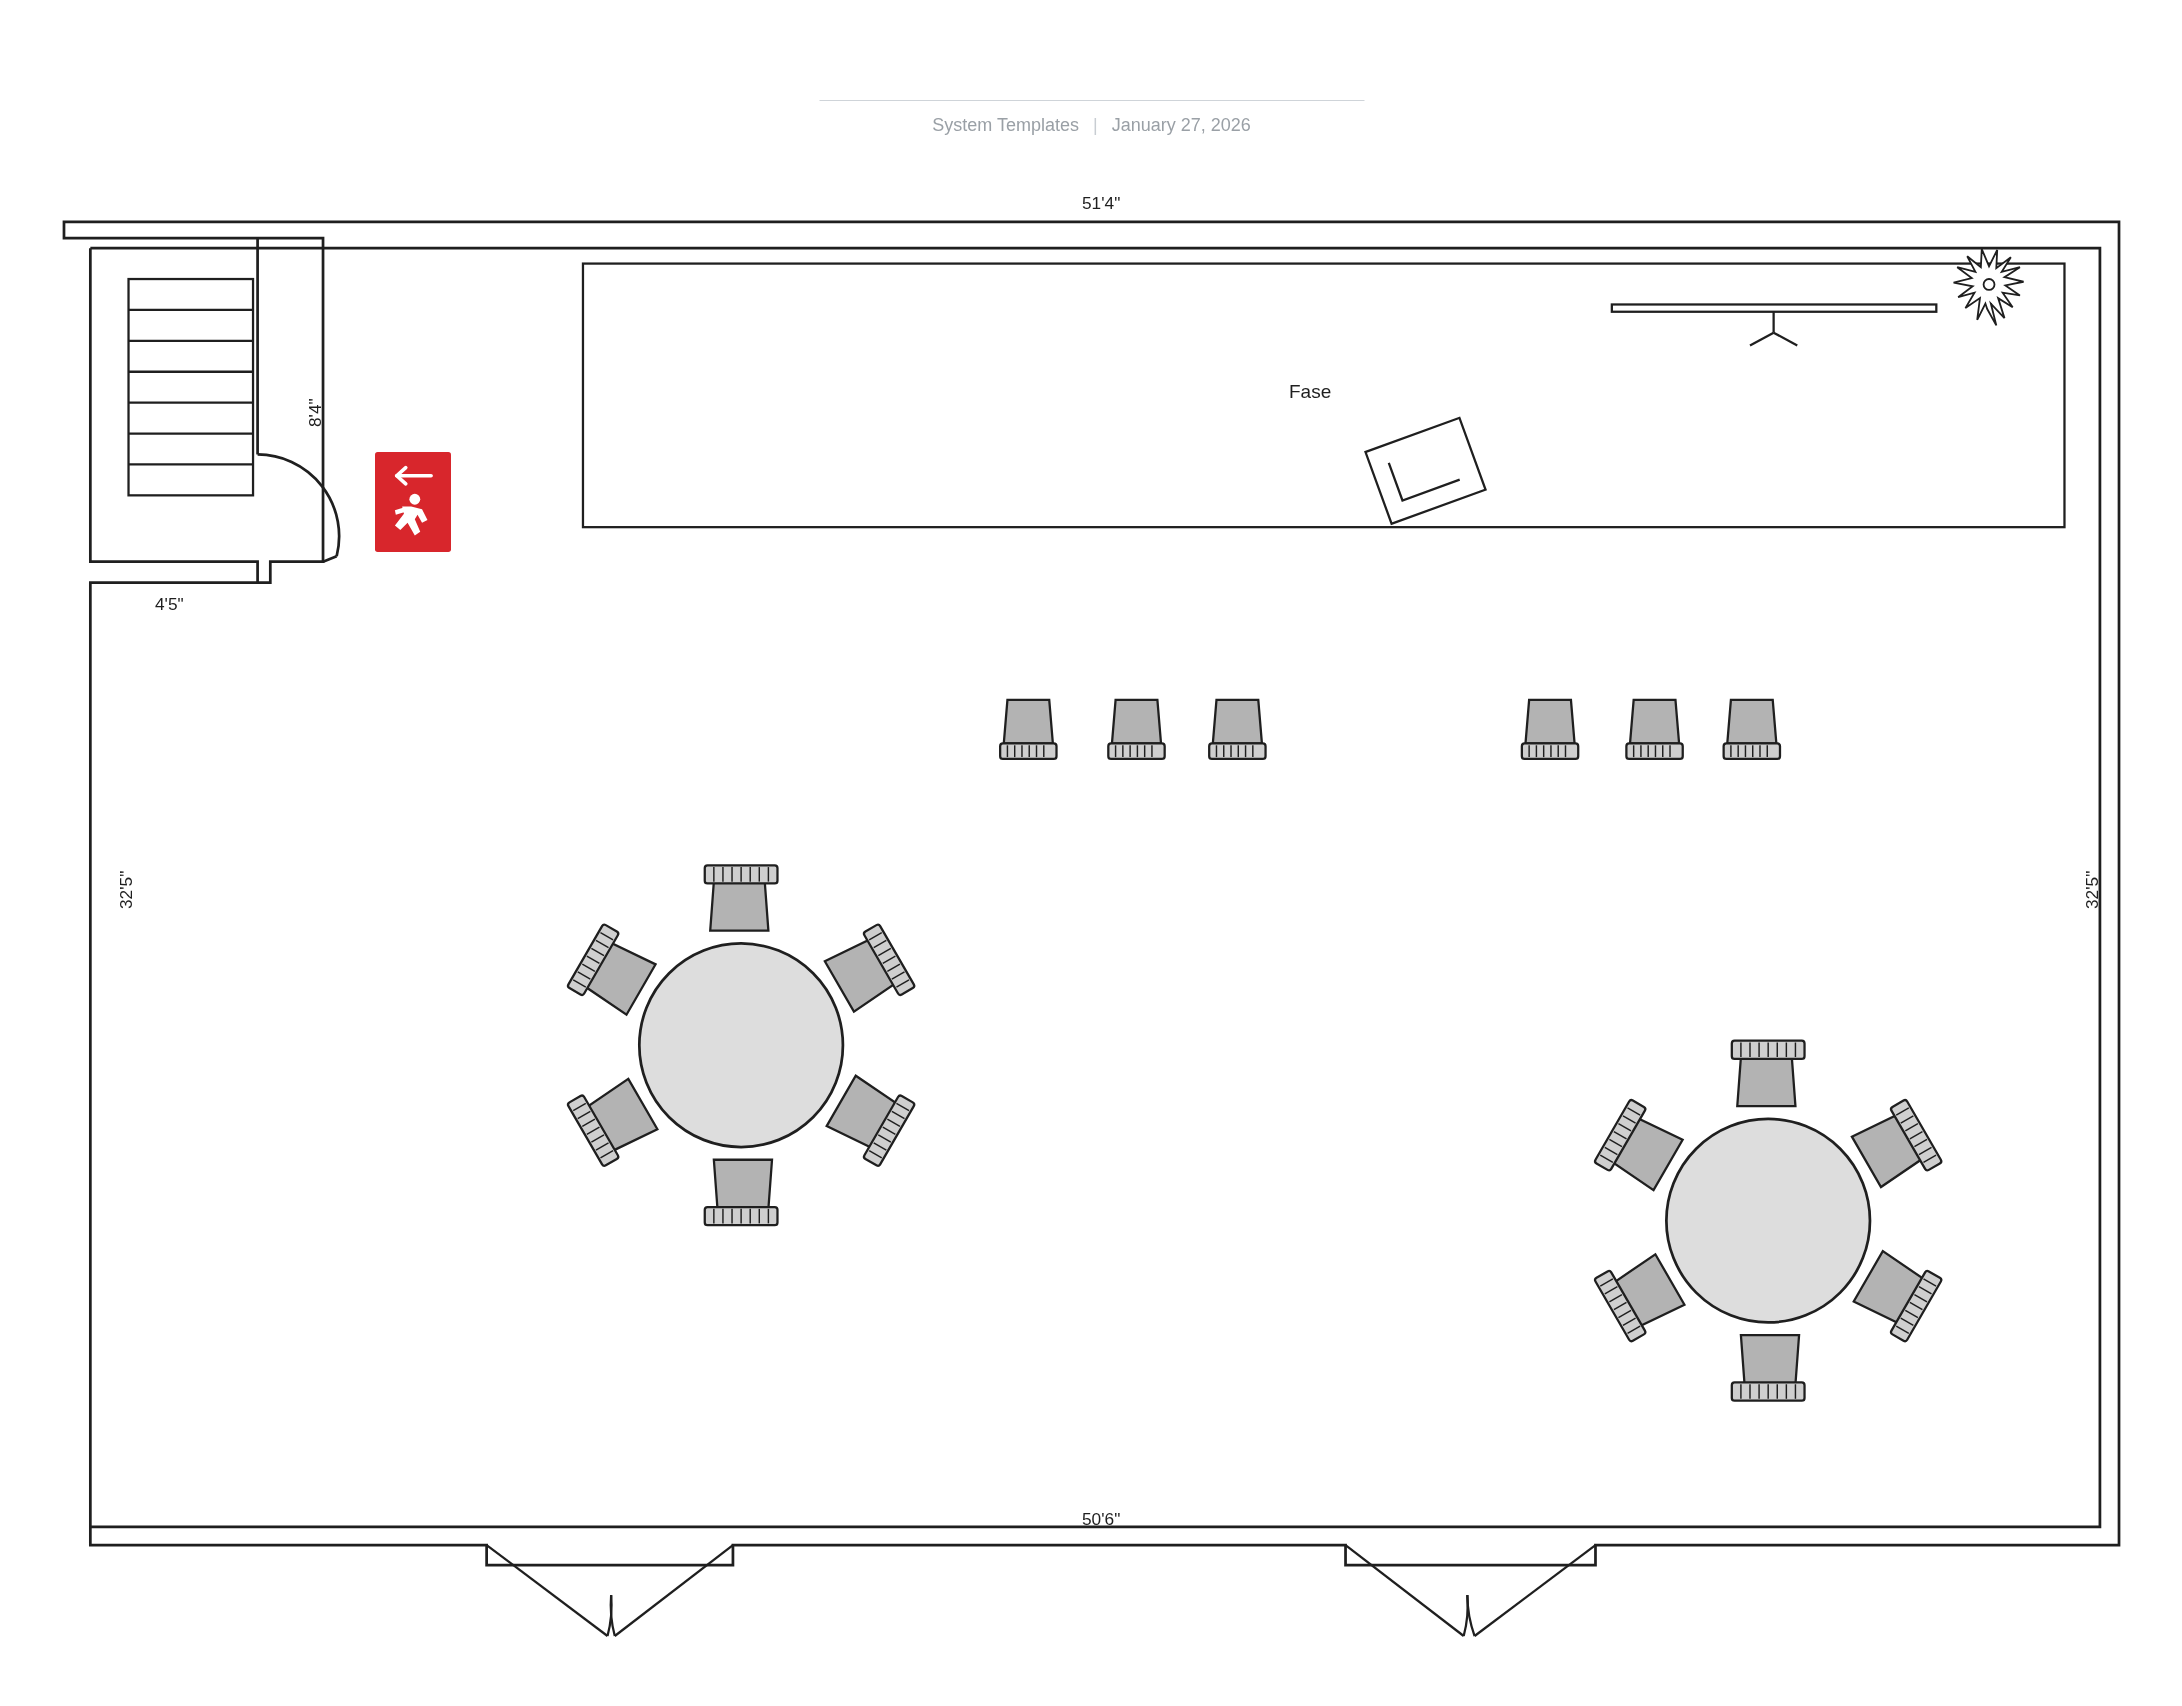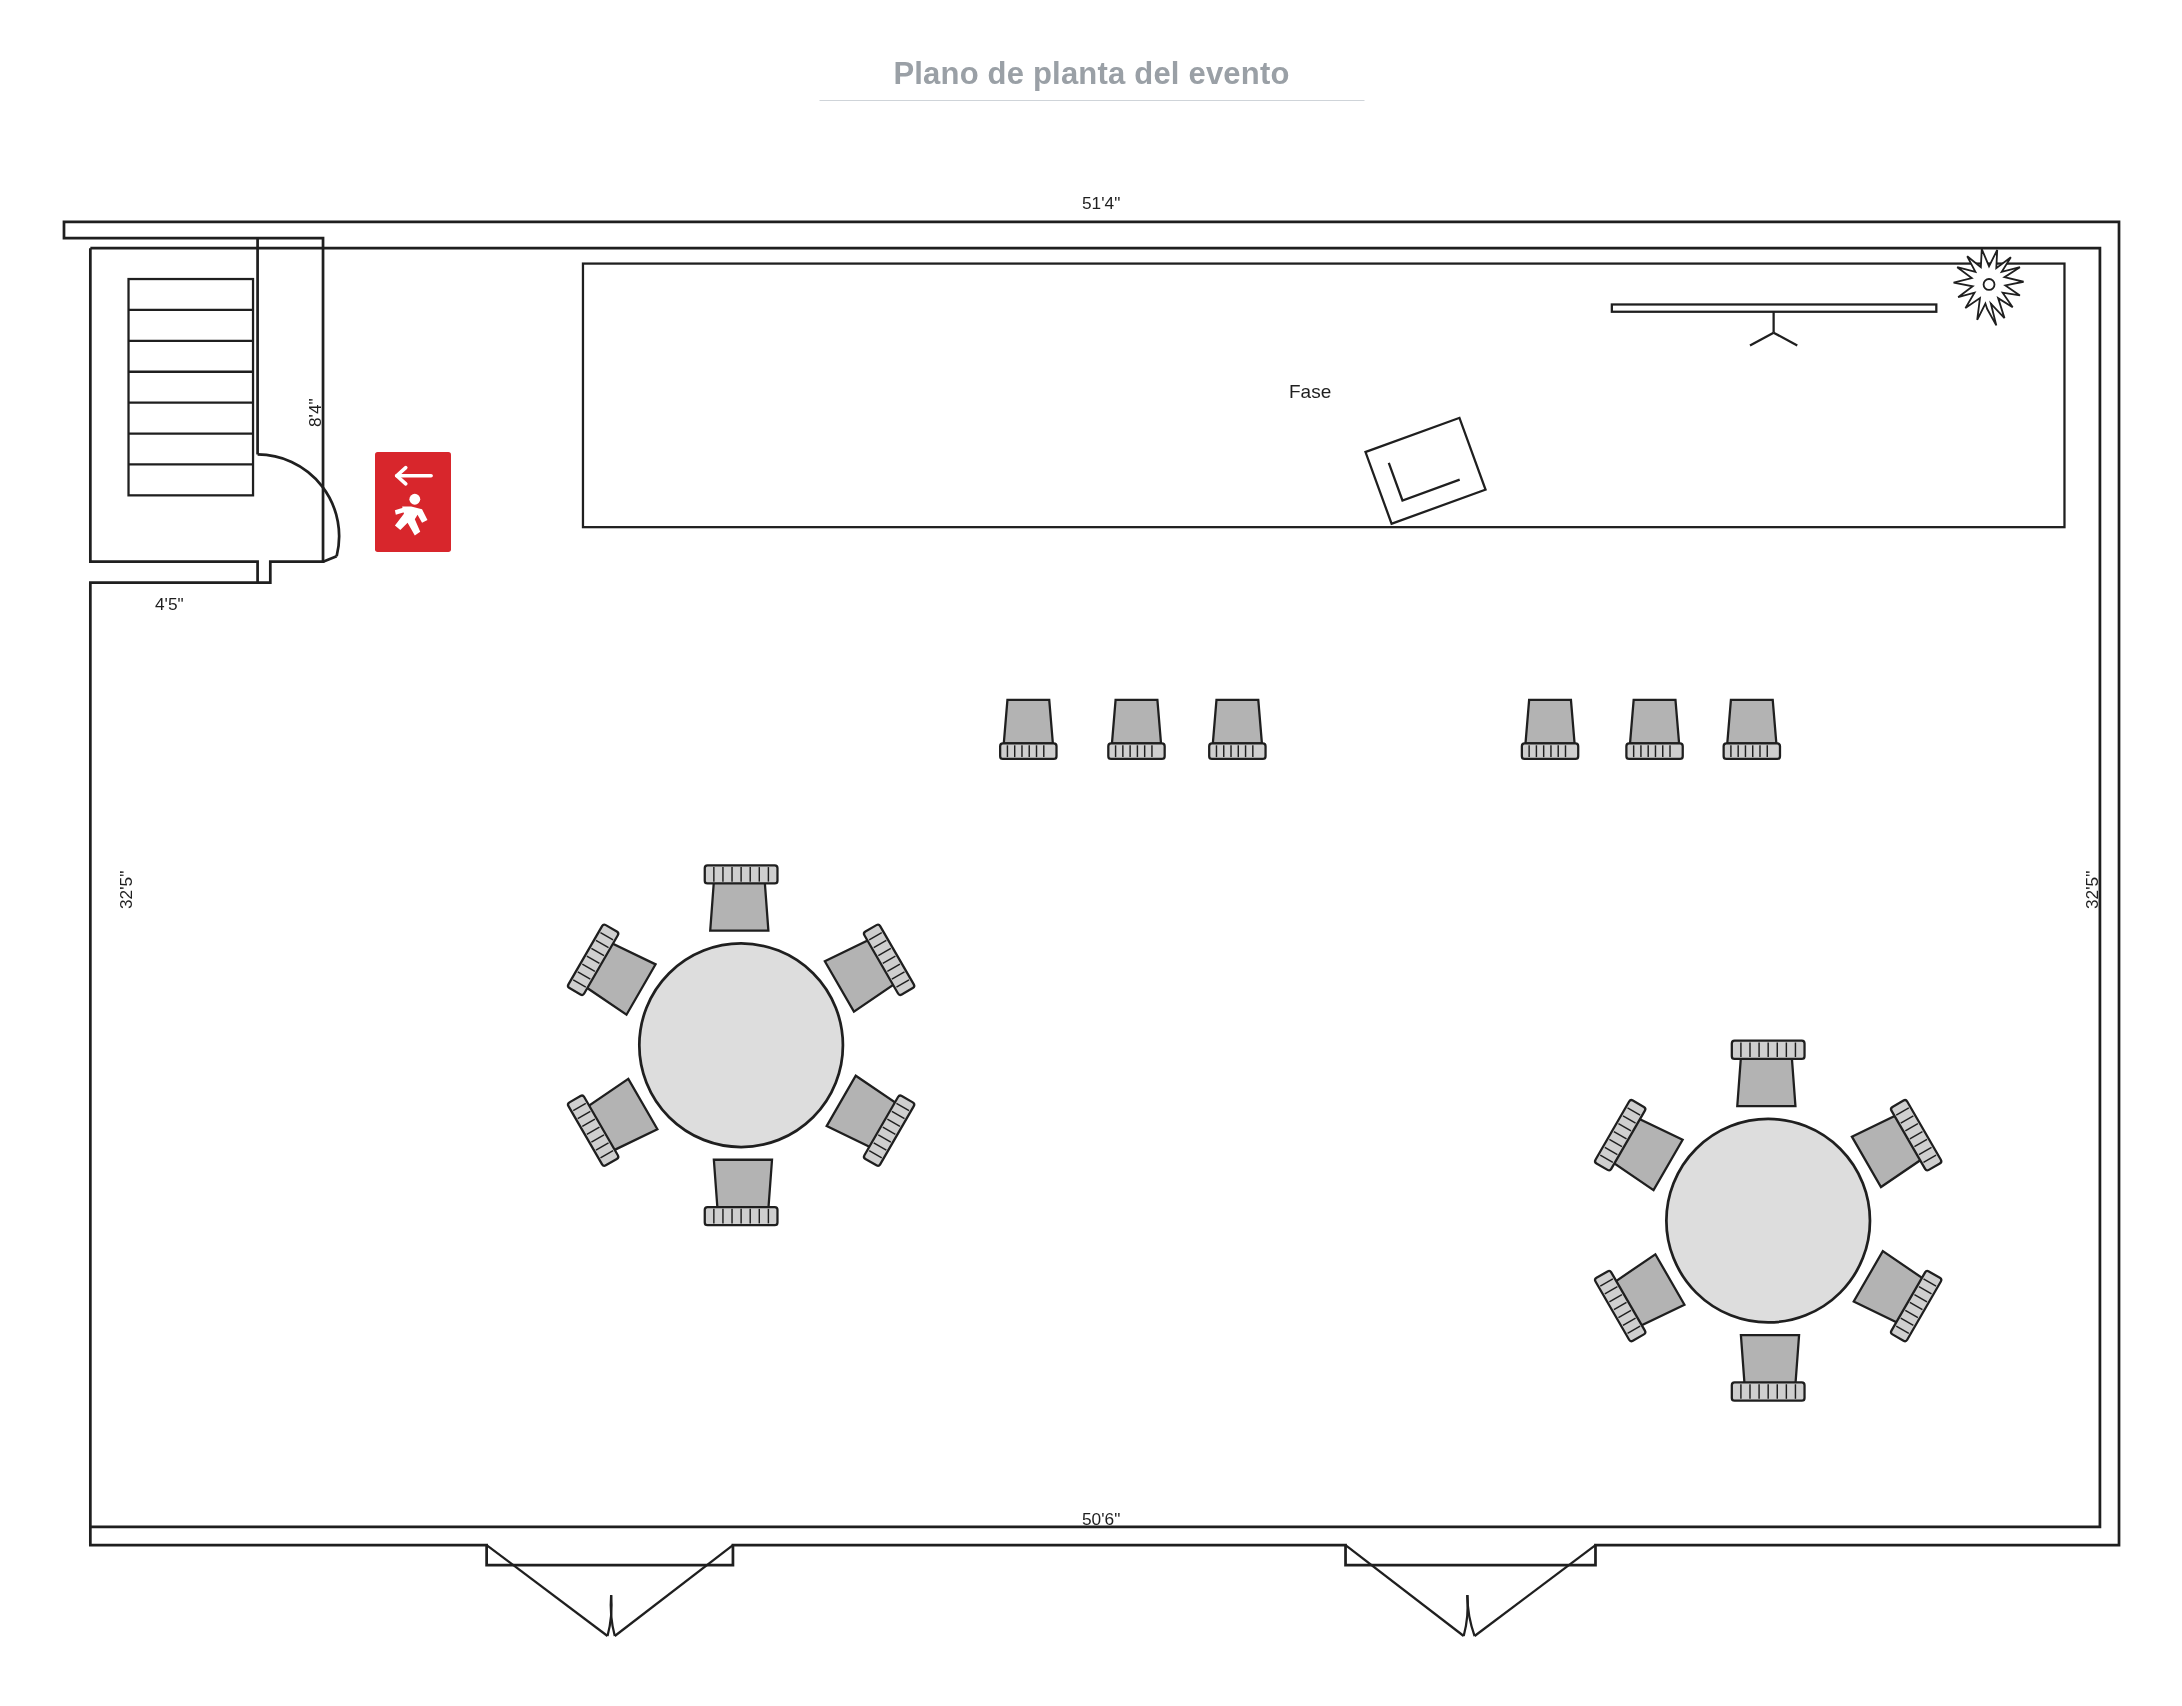--- a/index.html
+++ b/index.html
@@ -105,24 +105,26 @@
   }
 
   svg {
     display: block;
   }
 </style>
 </head>
 <body>
 
 <div id="header">
-  <div id="title-wrap">
-    <span id="doc-title">Plano de planta del evento</span>
+  <div id="title-rule"></div>
+  <div id="subtitle">
+    <span>System Templates</span>
+    <span class="sep">|</span>
+    <span>January 27, 2026</span>
   </div>
-  <div id="title-rule"></div>
 </div>
 
 <div id="plan">
 
   <div class="dim" style="left:1082px; top:193px;">51'4"</div>
   <div class="dim" style="left:1082px; top:1509px;">50'6"</div>
   <div class="dim vert" style="left:116px; top:909px;">32'5"</div>
   <div class="dim vert-r" style="left:2082px; top:909px;">32'5"</div>
   <div class="dim vert" style="left:305px; top:427px;">8'4"</div>
   <div class="dim" style="left:155px; top:594px;">4'5"</div>

